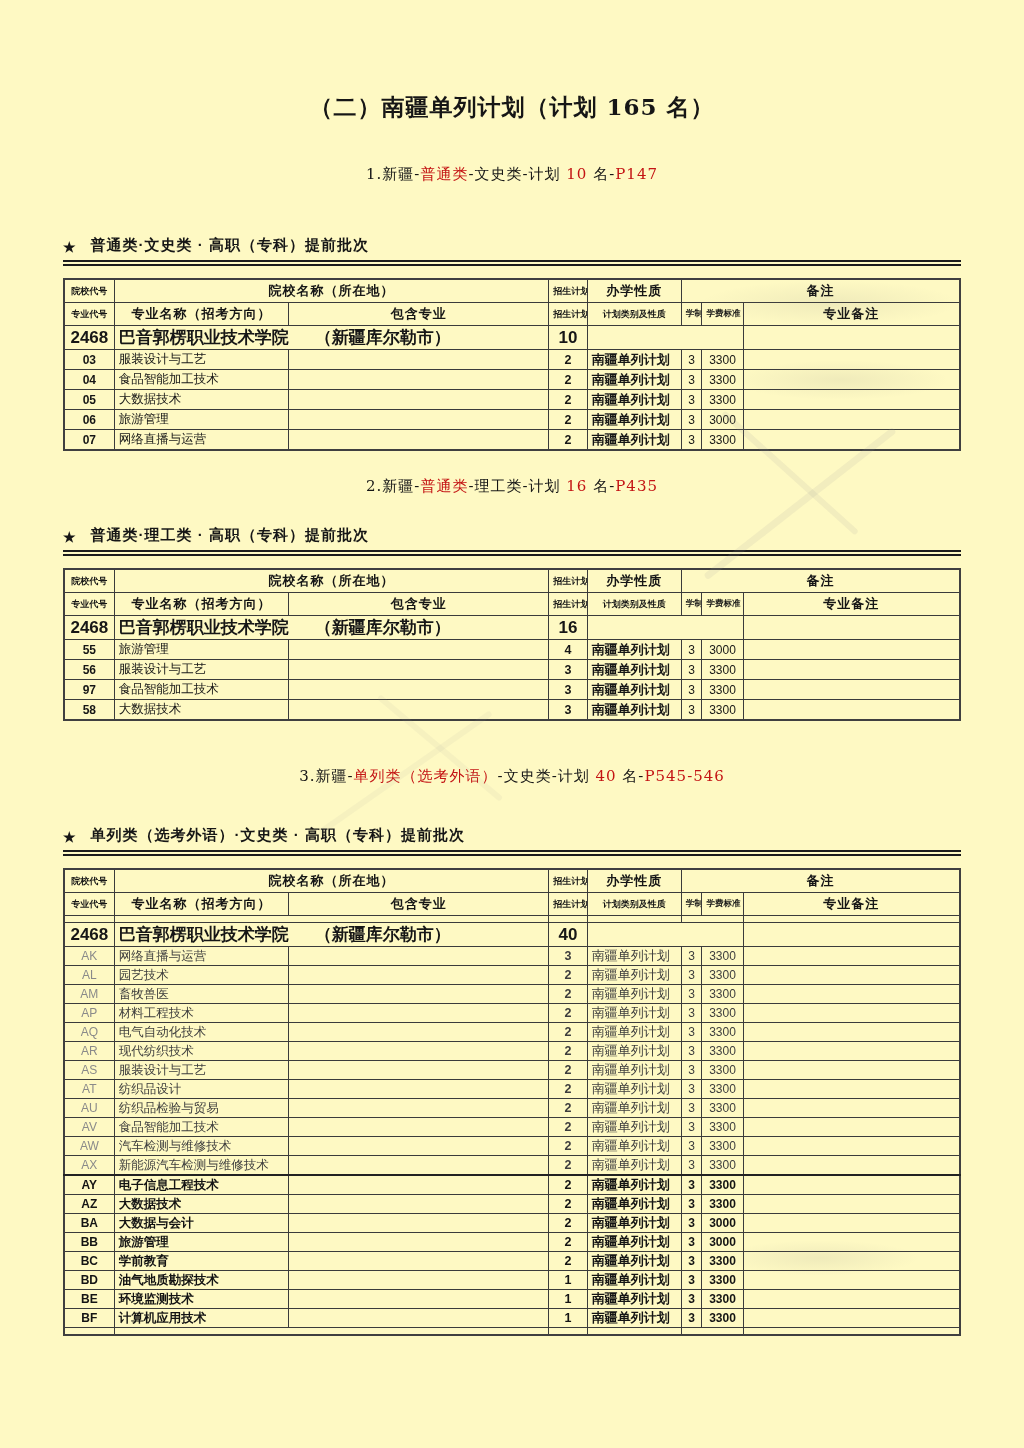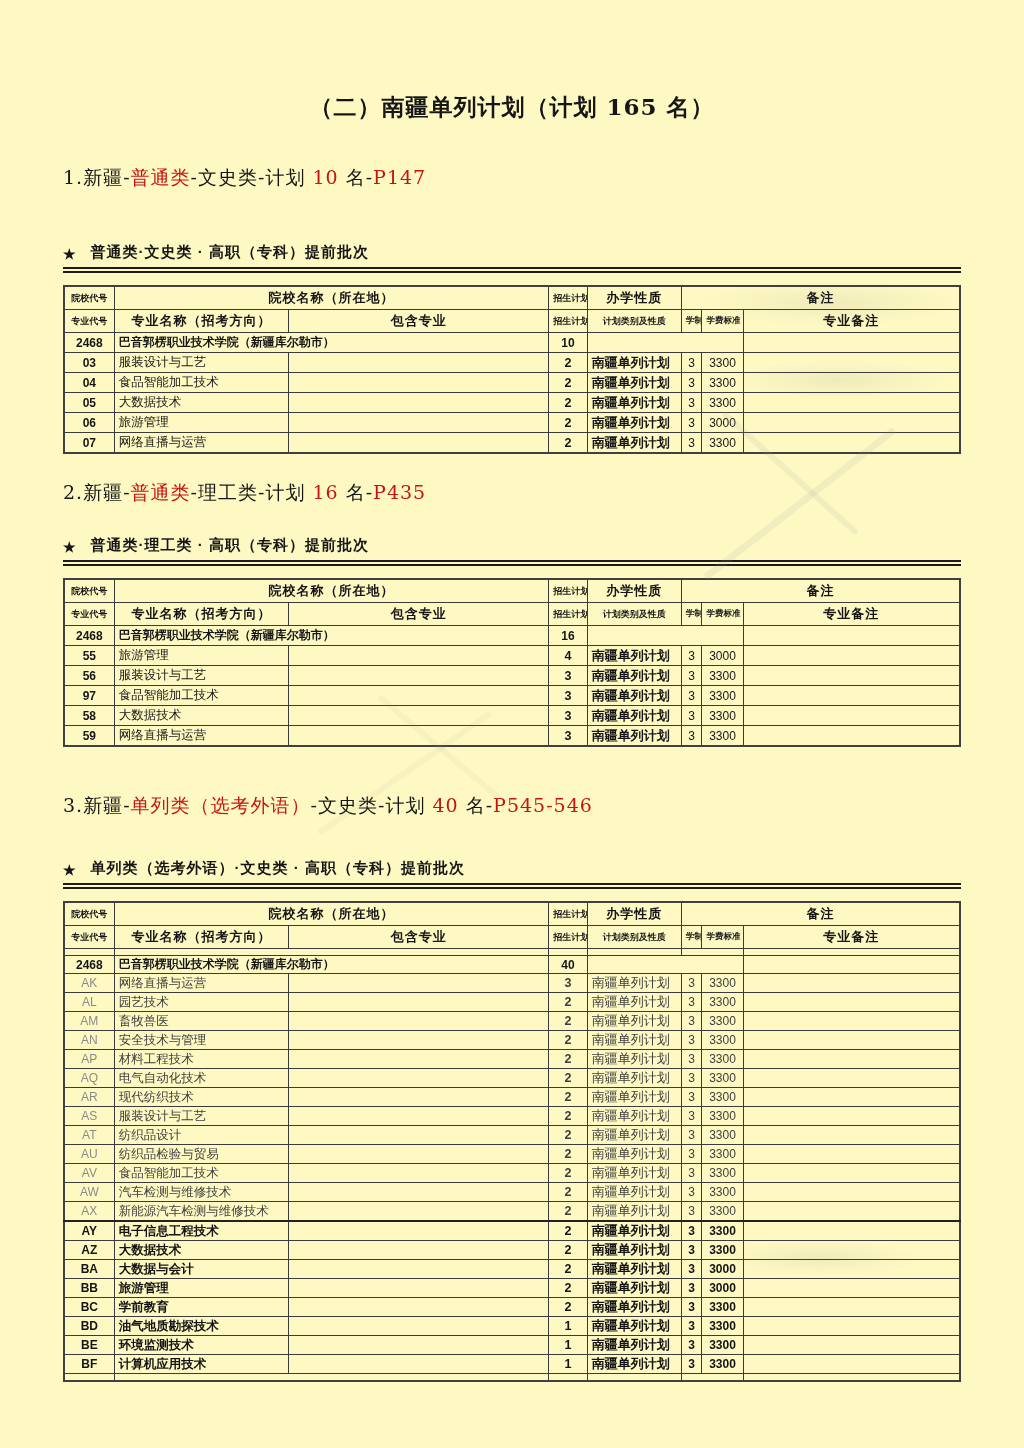--- a/index.html
+++ b/index.html
@@ -26,22 +26,23 @@
   .sm3{width:200px;height:36px;left:720px;top:1240px;}
 
   .title{
     text-align:center;
     font-family:"DejaVu Serif","Liberation Serif",serif;
     font-size:23px;font-weight:700;
     letter-spacing:1px;
     margin:92px 0 0 0;
   }
   .subtitle{
+    text-align:center;
     font-family:"DejaVu Serif","Liberation Serif",serif;
-    font-size:19px;
+    font-size:15px;
     letter-spacing:1px;
   }
   .subtitle .red{color:#c41414;}
   .band{
     display:flex;align-items:flex-end;gap:14px;
     font-size:15px;font-weight:700;
     letter-spacing:1px;
   }
   .band .star{font-size:14px;}
   .rule{
@@ -60,37 +61,37 @@
   table.plan th,table.plan td{
     border:1px solid #3b3b3b;
     padding:0 4px;
     overflow:hidden;
     white-space:nowrap;
   }
   table.plan th{height:22px;font-weight:700;}
   th.hsmall{font-size:9px;letter-spacing:0;}
   th.htiny{font-size:8.5px;padding:0 1px;letter-spacing:0;}
   th.hbig{font-size:13px;letter-spacing:1px;margin-left:14px;}
-  tr.inst td{height:23px;font-weight:700;font-size:12px;}
+  tr.inst td{height:23px;font-weight:700;font-size:17px;}
   td.cell-code{text-align:center;font-size:12px;}
   td.cell-major{font-size:12.5px;padding-left:8px;}
   td.cell-plan{text-align:center;font-size:12.5px;font-weight:700;}
   td.cell-type{text-align:left;font-size:13px;letter-spacing:0;}
   td.cell-years{text-align:center;font-size:12px;}
   td.cell-fee{text-align:center;font-size:12px;}
   table.t12 td{height:19px;}
   table.t12 td.cell-type{font-weight:700;}
   table.t12 td.cell-code{font-weight:700;}
   table.t3 td{height:17px;}
   table.t3 tr.seg1 td.cell-code{color:#8a8a8a;}
   table.t3 tr.seg1 td{color:#3d3d3d;}
   table.t3 tr.seg2 td{font-weight:600;color:#141414;}
   table.t3 tr.seg2-first td{border-top:2px solid #222;}
   tr.sliver td{height:6px;border-left-color:#3b3b3b;}
-  .inst-name .loc{}
+  .inst-name .loc{margin-left:26px;}
 </style>
 </head>
 <body>
 
 <div class="page">
   <div class="wm wm1"></div>
   <div class="wm wm2"></div>
   <div class="wm wm3"></div>
   <div class="wm wm4"></div>
   <div class="smudge sm1"></div>
@@ -273,30 +274,20 @@
           <tr>
             <td class="cell-code">58</td>
             <td class="cell-major">大数据技术</td>
             <td class="cell-included"></td>
             <td class="cell-plan">3</td>
             <td class="cell-type">南疆单列计划</td>
             <td class="cell-years">3</td>
             <td class="cell-fee">3300</td>
             <td class="cell-remark"></td>
           </tr>
-          <tr>
-            <td class="cell-code">59</td>
-            <td class="cell-major">网络直播与运营</td>
-            <td class="cell-included"></td>
-            <td class="cell-plan">3</td>
-            <td class="cell-type">南疆单列计划</td>
-            <td class="cell-years">3</td>
-            <td class="cell-fee">3300</td>
-            <td class="cell-remark"></td>
-          </tr>
         </tbody>
       </table>
       <div class="subtitle" style="margin-top: 46px;"><span>3.新疆-</span><span class="red">单列类（选考外语）</span><span>-文史类-计划 </span><span class="red">40</span><span> 名-</span><span class="red">P545-546</span></div>
       <div class="band" style="margin-top: 40px;">
         <span class="star">★</span>
         <span>单列类（选考外语）·文史类 · 高职（专科）提前批次</span>
       </div>
       <div class="rule"></div>
       <table class="plan t3">
         <colgroup>
@@ -368,30 +359,20 @@
             <td class="cell-code">AM</td>
             <td class="cell-major">畜牧兽医</td>
             <td class="cell-included"></td>
             <td class="cell-plan">2</td>
             <td class="cell-type">南疆单列计划</td>
             <td class="cell-years">3</td>
             <td class="cell-fee">3300</td>
             <td class="cell-remark"></td>
           </tr>
           <tr class="seg1">
-            <td class="cell-code">AN</td>
-            <td class="cell-major">安全技术与管理</td>
-            <td class="cell-included"></td>
-            <td class="cell-plan">2</td>
-            <td class="cell-type">南疆单列计划</td>
-            <td class="cell-years">3</td>
-            <td class="cell-fee">3300</td>
-            <td class="cell-remark"></td>
-          </tr>
-          <tr class="seg1">
             <td class="cell-code">AP</td>
             <td class="cell-major">材料工程技术</td>
             <td class="cell-included"></td>
             <td class="cell-plan">2</td>
             <td class="cell-type">南疆单列计划</td>
             <td class="cell-years">3</td>
             <td class="cell-fee">3300</td>
             <td class="cell-remark"></td>
           </tr>
           <tr class="seg1">

